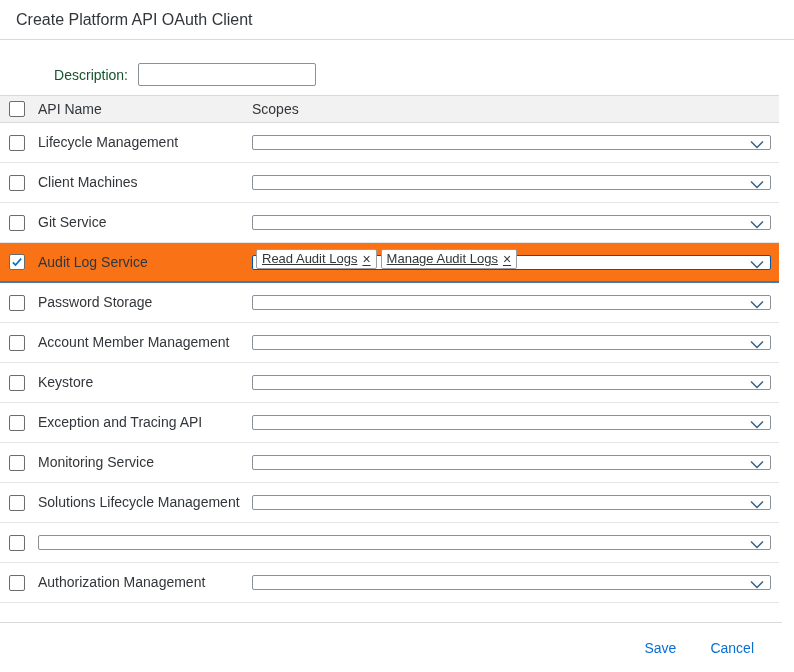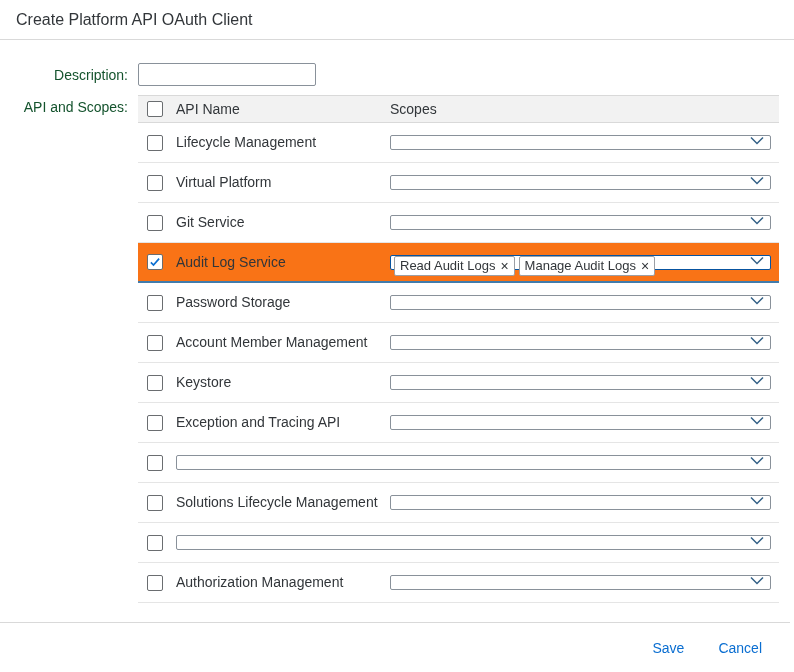--- a/index.html
+++ b/index.html
@@ -65,45 +65,46 @@
   .checkbox {
     width:16px; height:16px;
     border:1px solid #6a6d70; border-radius:2px;
     background:#fff;
     display:inline-flex; align-items:center; justify-content:center;
     cursor:pointer; flex:none;
   }
   .checkbox svg { display:block; }
 
   .combo {
-    display:flex; align-items:flex-start;
+    display:flex; align-items:flex-end;
     height:15px;
     border:1px solid #89919a; border-radius:2px;
     background:#fff;
     padding:0 6px 0 3px;
     cursor:pointer;
+    text-decoration:underline;
   }
   .combo.focused { border-color:#0854a0; }
   .combo .tokens { flex:1; display:flex; gap:4px; overflow:hidden; align-items:center; }
   .chevron { margin-left:auto; display:flex; align-items:center; padding-left:6px; flex:none; }
 
   .token {
     display:inline-flex; align-items:center;
     border:1px solid #9b9fa5; border-radius:2px;
     padding:0 5px;
     height:20px;
     font-size:13px;
     background:#fff;
     white-space:nowrap;
     color:#32363a;
   }
   .token-close { margin-left:5px; font-size:14px; line-height:1; color:#32363a; cursor:pointer; }
 
   .dialog-footer {
-    position:absolute; left:0; right:4px; bottom:0;
+    position:absolute; left:0; right:12px; bottom:0;
     height:50px;
     border-top:1px solid #d9d9d9;
     display:flex; align-items:center; justify-content:flex-end;
     gap:34px; padding:0 28px;
     background:#fff;
   }
   .link-btn {
     background:none; border:none; padding:0;
     color:#0a6ed1;
     font:400 14px "Liberation Sans", sans-serif;
@@ -120,21 +121,20 @@
   </div>
 
   <div class="dialog-body">
 
     <div class="form-row">
       <label class="form-label">Description:</label>
       <input class="text-input" type="text" value="" style="">
     </div>
 
     <div class="form-row">
-      <label class="form-label">API and Scopes:</label>
 
       <div class="api-table">
         <div class="thead">
           <span class="cell-check">
             <span class="checkbox"></span>
           </span>
           <span class="cell-name">API Name</span>
           <span class="cell-scopes">Scopes</span>
         </div>
         <div id="rows">
@@ -151,21 +151,21 @@
                       <path d="M1 1.5l6 6 6-6" fill="none" stroke="#346187" stroke-width="1.5"></path>
                     </svg>
                   </span>
                 </div>
               </span>
             </div>
             <div class="trow">
               <span class="cell-check">
                 <span class="checkbox"></span>
               </span>
-              <span class="cell-name">Virtual Platform</span>
+              <span class="cell-name">Client Machines</span>
               <span class="cell-scopes">
                 <div class="combo">
                   <div class="tokens"></div>
                   <span class="chevron">
                     <svg width="14" height="9" viewBox="0 0 14 9">
                       <path d="M1 1.5l6 6 6-6" fill="none" stroke="#346187" stroke-width="1.5"></path>
                     </svg>
                   </span>
                 </div>
               </span>
@@ -276,20 +276,21 @@
                       <path d="M1 1.5l6 6 6-6" fill="none" stroke="#346187" stroke-width="1.5"></path>
                     </svg>
                   </span>
                 </div>
               </span>
             </div>
             <div class="trow">
               <span class="cell-check">
                 <span class="checkbox"></span>
               </span>
+              <span class="cell-name">Monitoring Service</span>
               <span class="cell-scopes">
                 <div class="combo">
                   <div class="tokens"></div>
                   <span class="chevron">
                     <svg width="14" height="9" viewBox="0 0 14 9">
                       <path d="M1 1.5l6 6 6-6" fill="none" stroke="#346187" stroke-width="1.5"></path>
                     </svg>
                   </span>
                 </div>
               </span>

